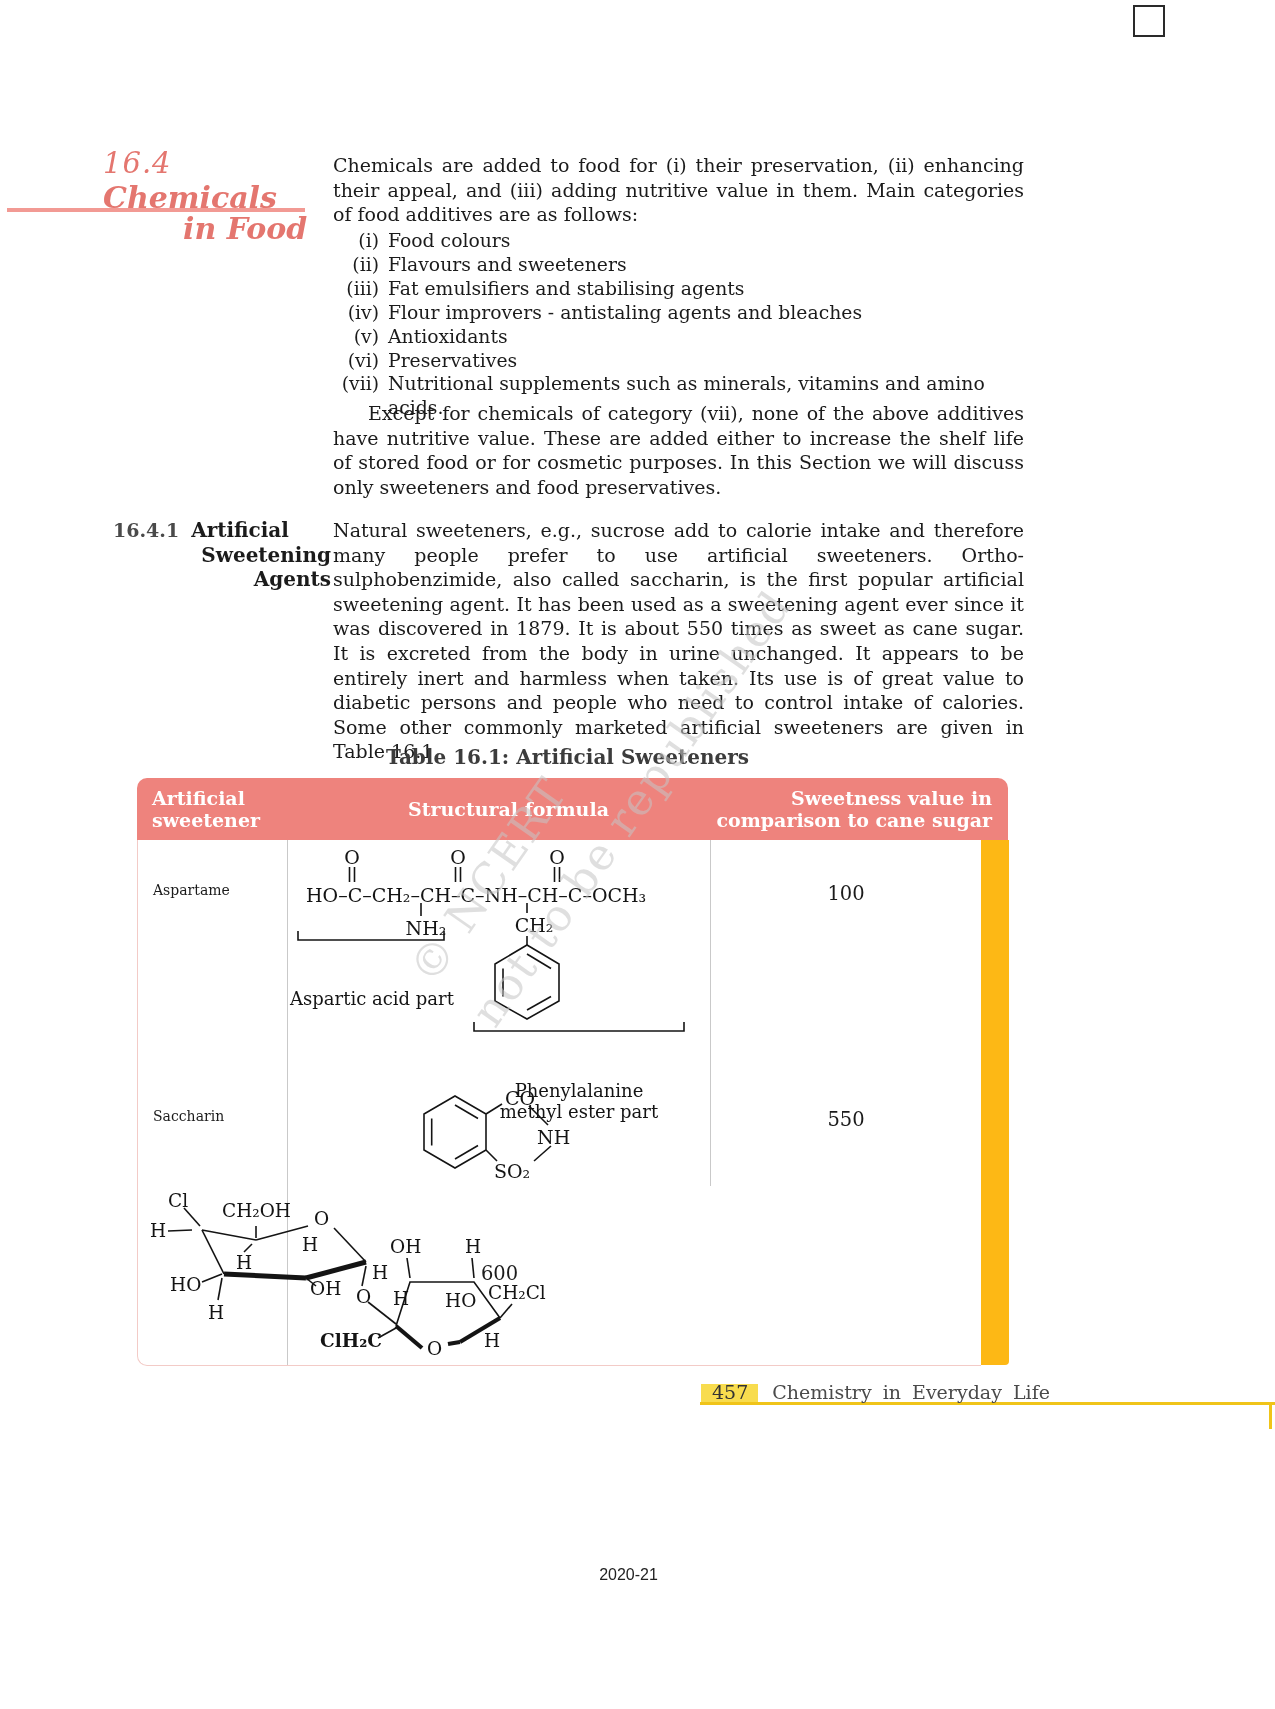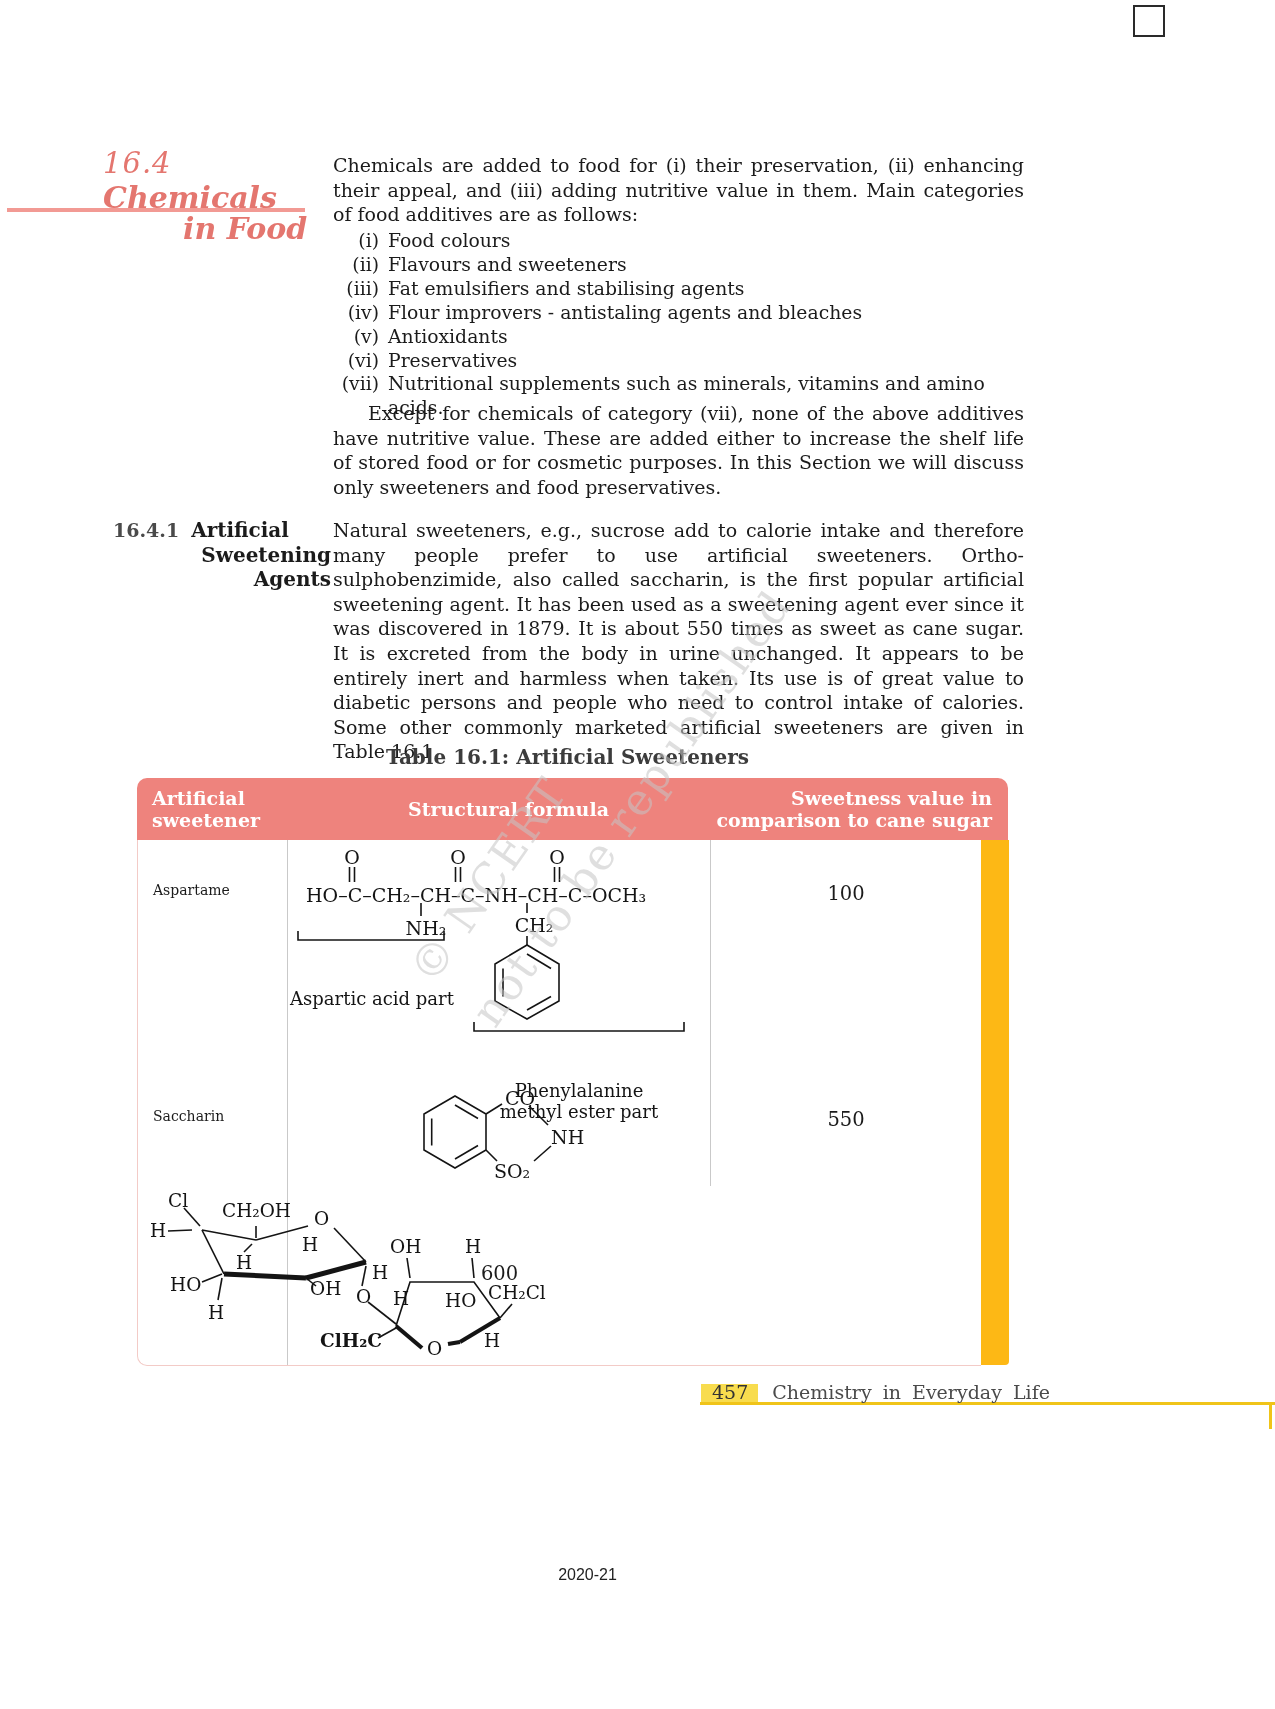--- a/index.html
+++ b/index.html
@@ -78,21 +78,21 @@
   .bold-bond2{stroke-width:4.2;}
 
   
   .pg-highlight{position:absolute;left:701px;top:1384px;width:57px;height:19px;background:#f8dc4e;}
   .footer-rule{position:absolute;left:700px;top:1402px;width:575px;height:3px;background:#f0c419;}
   .footer-corner{position:absolute;left:1269px;top:1402px;width:3px;height:27px;background:#f0c419;}
   .footer-text{position:absolute;left:712px;top:1381px;font-size:19px;color:#3f3f3f;}
   .footer-text .pnum{color:#333;}
   .footer-text .chap{margin-left:18px;word-spacing:5px;color:#4a4a4a;}
   .year{position:absolute;left:0;top:1566px;width:1175px;text-align:center;
-    font-family:"Liberation Sans","DejaVu Sans",sans-serif;font-size:16px;color:#222;}
+    font-family:"Liberation Sans","DejaVu Sans",sans-serif;font-size:16px;color:#222;padding-left:41px;}
 </style>
 </head>
 <body>
 
 <div class="corner-box"></div>
 
 <div class="watermark">
   <div>© NCERT</div>
   <div>not to be republished</div>
 </div>
@@ -212,21 +212,21 @@
             <polygon points="62,22 93,40 93,76 62,94 31,76 31,40"></polygon>
             <line x1="62" y1="31" x2="85" y2="44.5"></line>
             <line x1="85" y1="71.5" x2="62" y2="85"></line>
             <line x1="38.7" y1="71.5" x2="38.7" y2="44.5"></line>
             <line x1="93" y1="40" x2="109" y2="30"></line>
             <line x1="136" y1="32" x2="155" y2="51"></line>
             <line x1="158" y1="72" x2="141" y2="87"></line>
             <line x1="104" y1="87" x2="93" y2="76"></line>
           </svg>
           <span class="lbl" style="left:112px;top:13px;">CO</span>
-          <span class="lbl" style="left:158px;top:52px;text-align:center;">NH</span>
+          <span class="lbl" style="left:144px;top:52px;text-align:center;">NH</span>
           <span class="lbl" style="left:101px;top:86px;">SO₂</span>
         </div>
       </div>
       <div class="c3">550</div>
     </div>
 
     <div class="trow" id="row-sucralose">
       <div class="c2">
         <div class="struct" id="suc-box">
           <svg width="412" height="179" viewBox="0 0 412 179">

